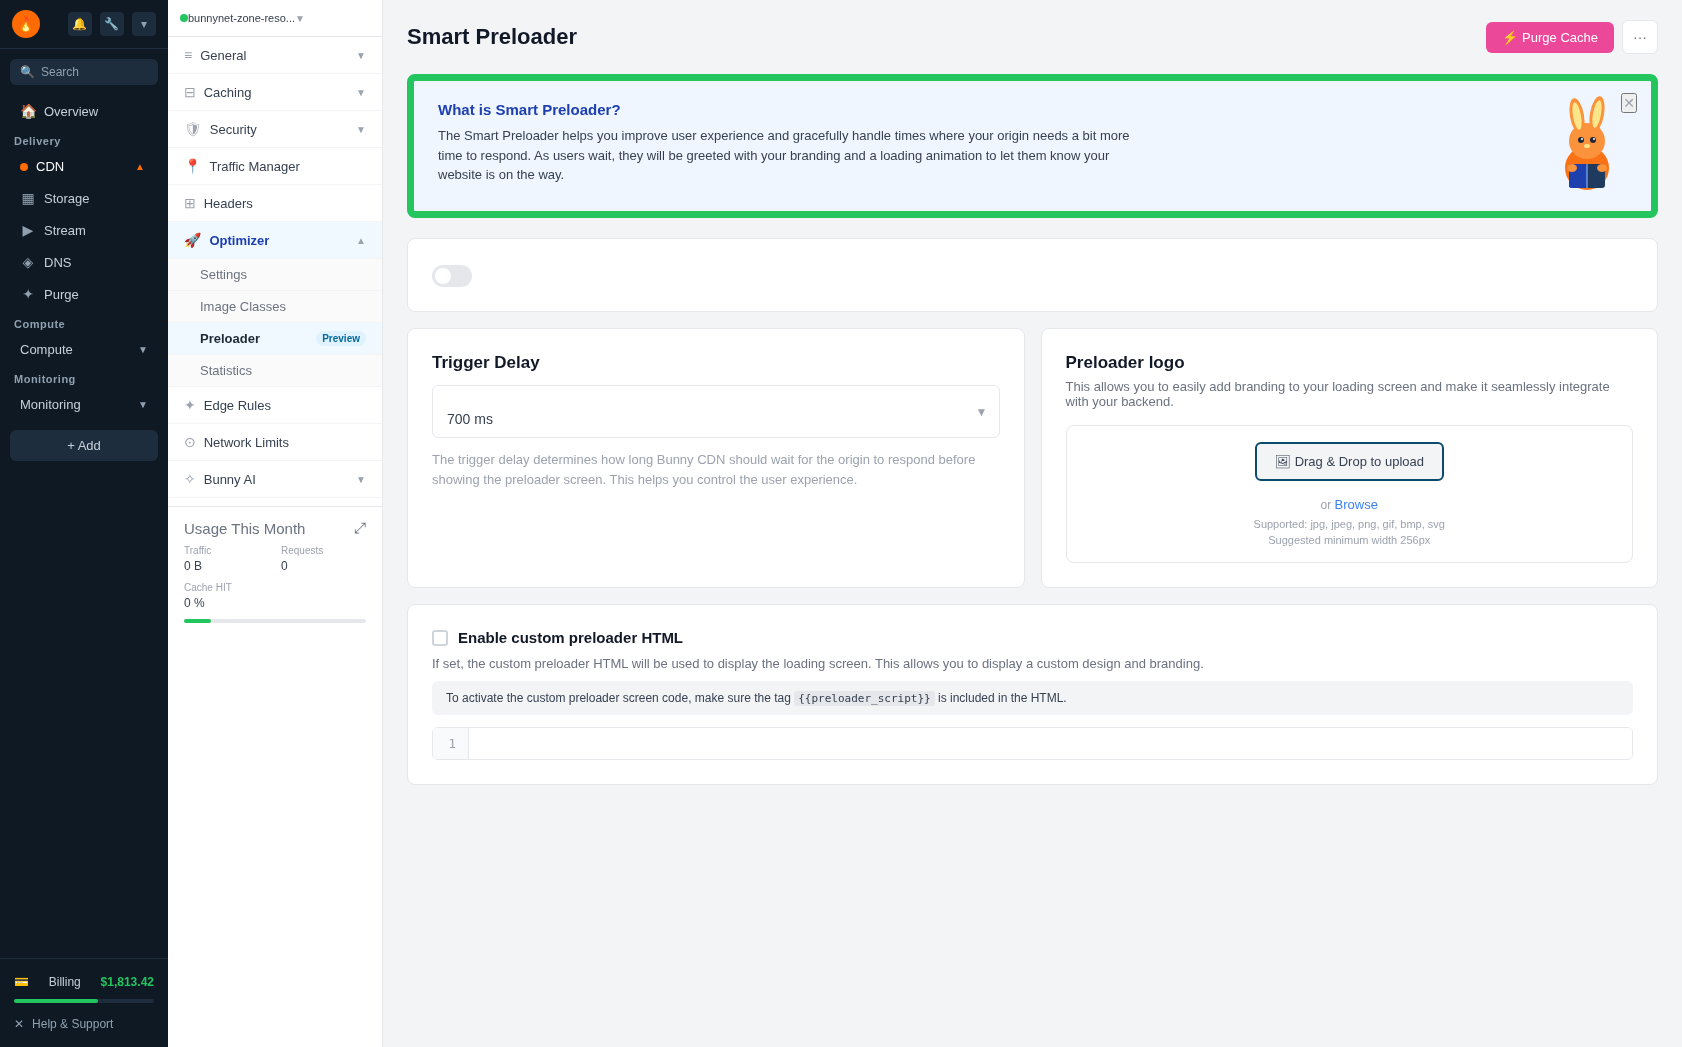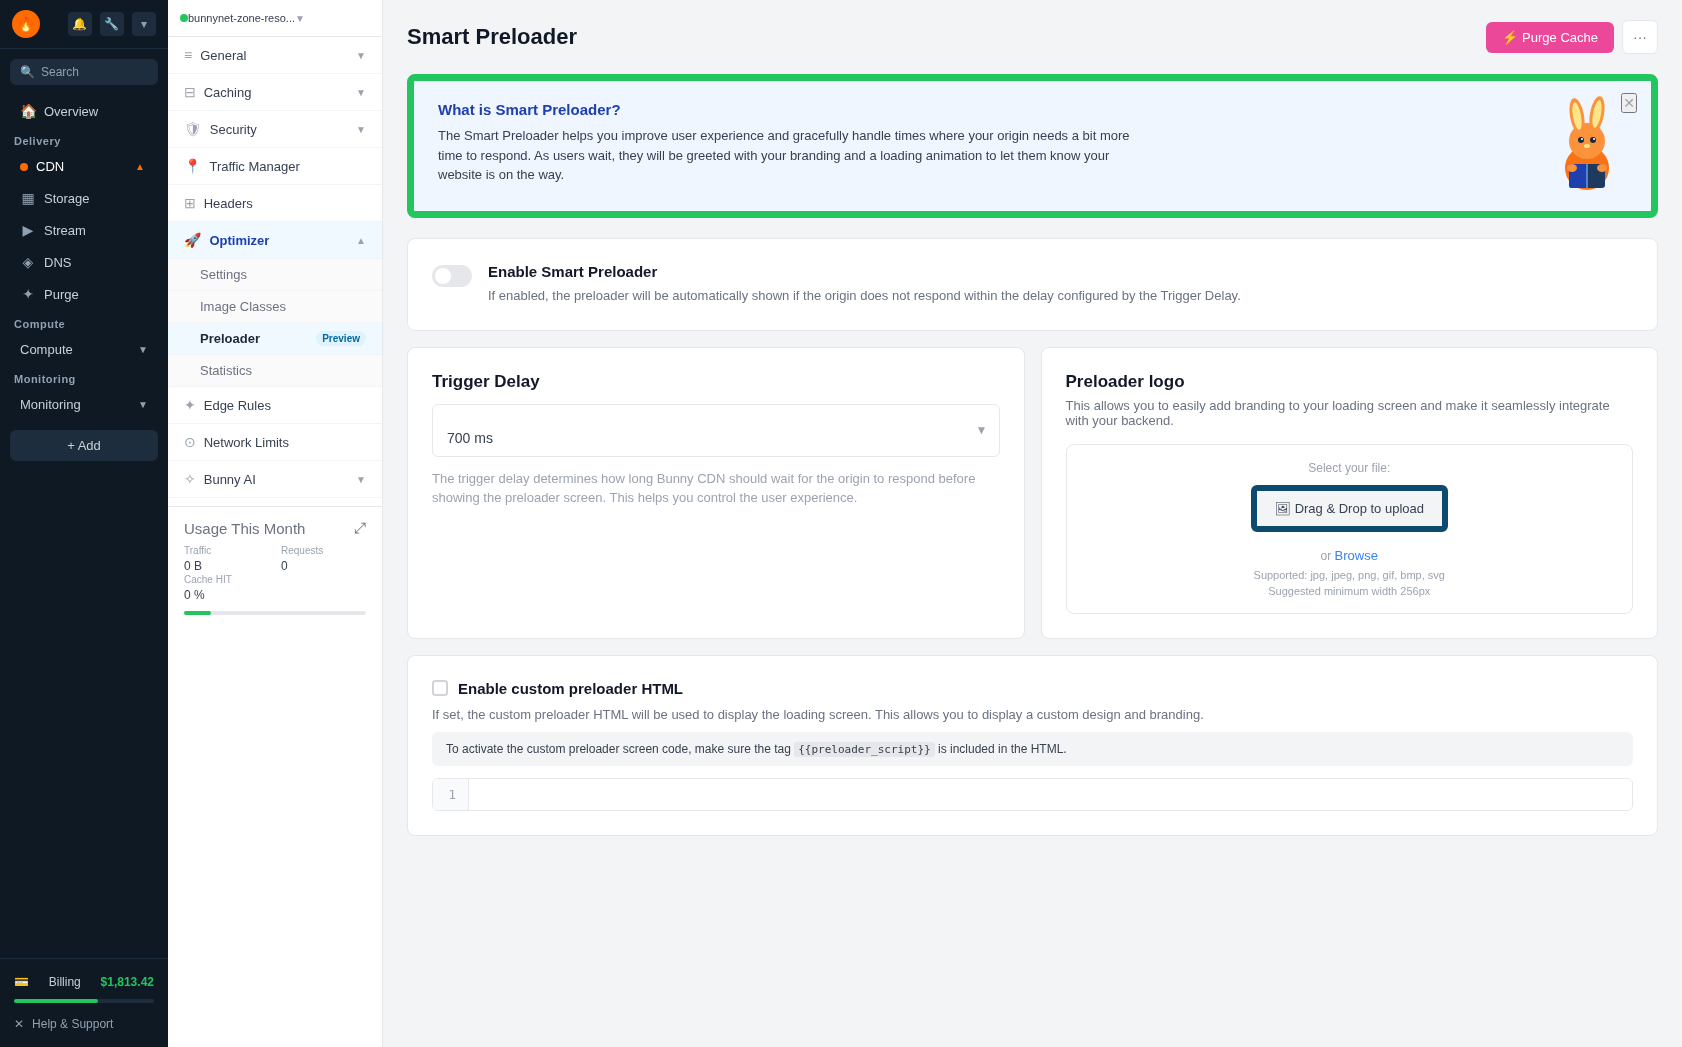--- a/index.html
+++ b/index.html
@@ -157,21 +157,21 @@
       padding: 2px 6px;
       border-radius: 10px;
     }
 
     .sub-nav-usage {
       padding: 12px 16px;
       border-top: 1px solid #e5e7eb;
       margin-top: 8px;
     }
     .usage-title { font-size: 15px; color: #6b7280; margin-bottom: 8px; display: flex; align-items: center; justify-content: space-between; }
-    .usage-grid { display: grid; grid-template-columns: 1fr 1fr; gap: 12px; }
+    .usage-grid { display: grid; grid-template-columns: 1fr 1fr; gap: 12px; margin-bottom: 8px; }
     .usage-item label { font-size: 10px; color: #9ca3af; display: block; }
     .usage-item span { font-size: 12px; color: #374151; font-weight: 500; }
     .usage-bar { height: 4px; background: #e5e7eb; border-radius: 2px; margin-top: 8px; }
     .usage-bar-fill { height: 100%; background: #22c55e; border-radius: 2px; }
 
     
     .main-content {
       flex: 1;
       overflow-y: auto;
       padding: 20px 24px;
@@ -298,21 +298,21 @@
     .logo-section p { font-size: 13px; color: #6b7280; margin-bottom: 16px; }
     .upload-area {
       border: 1px solid #e5e7eb;
       border-radius: 8px;
       padding: 16px;
       text-align: center;
     }
     .upload-label { font-size: 12px; color: #9ca3af; margin-bottom: 10px; }
     .upload-btn {
       background: #f3f4f6;
-      border: 6px solid #0c4a6e;
+      border: 2px solid #0c4a6e;
       border-radius: 6px;
       padding: 10px 18px;
       font-size: 13px;
       cursor: pointer;
       display: inline-flex; align-items: center; gap: 6px;
       color: #374151;
       margin-bottom: 10px;
     }
     .browse-link { color: #3b82f6; font-size: 13px; cursor: pointer; text-decoration: none; }
     .or-text { color: #9ca3af; font-size: 12px; margin: 6px 0; }
@@ -622,24 +622,20 @@
     </div>
     <button class="info-banner-close">✕</button>
   </div>
 
   <div class="card">
     <div class="toggle-row">
       <label class="toggle-switch">
         <input type="checkbox" style="">
         <div class="toggle-track"></div>
       </label>
-      <div class="toggle-info">
-        <h4>Enable Smart Preloader</h4>
-        <p>If enabled, the preloader will be automatically shown if the origin does not respond within the delay configured by the Trigger Delay.</p>
-      </div>
     </div>
   </div>
 
   <div class="card-row">
 
     <div class="card" style="margin-bottom:0;">
       <h3 class="section-title">Trigger Delay</h3>
       <div class="select-wrapper">
         <select>
           <option>100 ms</option>
@@ -653,21 +649,20 @@
         <span class="select-chevron">▼</span>
       </div>
       <p class="delay-desc">The trigger delay determines how long Bunny CDN should wait for the origin to respond before showing the preloader screen. This helps you control the user experience.</p>
     </div>
 
     <div class="card" style="margin-bottom:0;">
       <div class="logo-section">
         <h4>Preloader logo</h4>
         <p>This allows you to easily add branding to your loading screen and make it seamlessly integrate with your backend.</p>
         <div class="upload-area">
-          <div class="upload-label">Select your file:</div>
           <button class="upload-btn">
             <span>🖼 Drag &amp; Drop to upload</span>
           </button>
           <div class="or-text">or <a class="browse-link">Browse</a></div>
           <span class="supported-text">Supported: jpg, jpeg, png, gif, bmp, svg</span>
           <span class="supported-text">Suggested minimum width 256px</span>
         </div>
       </div>
     </div>
   </div>

